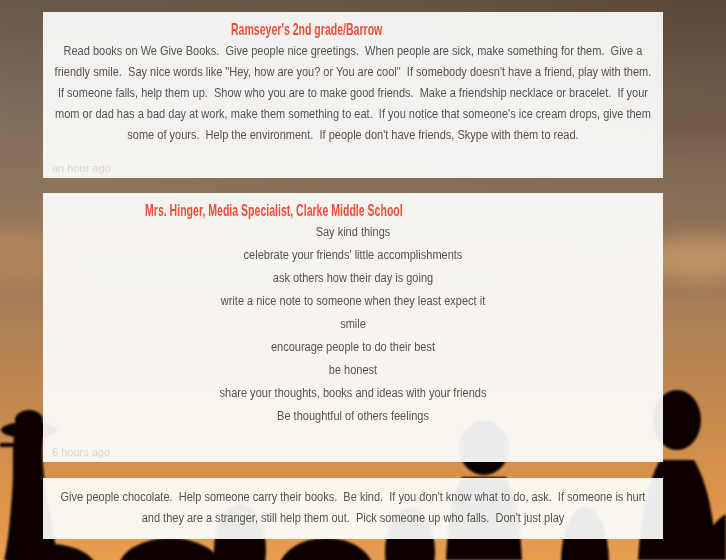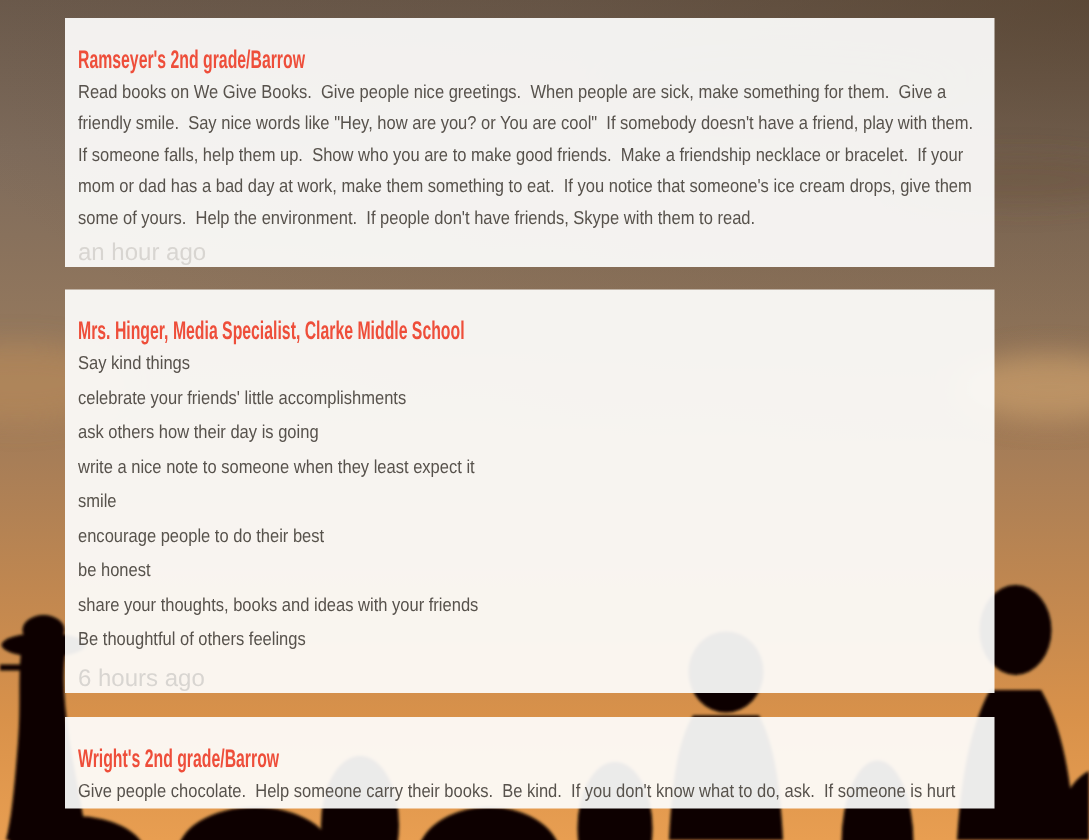--- a/index.html
+++ b/index.html
@@ -1,30 +1,30 @@
 <!DOCTYPE html>
 <html><head>
 <meta charset="utf-8">
 <style>
   html,body{margin:0;padding:0;}
   body{width:726px;height:560px;overflow:hidden;font-family:"Liberation Sans",sans-serif;}
   #stage{position:relative;width:726px;height:560px;overflow:hidden;background:#6b5a4c;}
   #bg-svg{position:absolute;left:0;top:0;width:726px;height:560px;display:block;}
   .card{position:absolute;left:43px;width:620px;box-sizing:border-box;
-        background:rgba(253,253,252,0.93);padding:19px 9px;overflow:hidden;}
+        background:rgba(253,253,252,0.93);padding:9px 9px;overflow:hidden;text-align:center;}
   #post-card-1{top:12px;height:166px;}
   #post-card-2{top:193px;height:269px;}
   #post-card-3{top:478px;height:61px;}
   .post-title{margin:0 0 2px 0;line-height:18px;font-size:17px;font-weight:bold;
         color:#ee4e3a;white-space:nowrap;}
   .post-title .squeeze{display:inline-block;transform:scaleX(0.62);transform-origin:0 50%;
         letter-spacing:0;}
   .post-body{width:113.5%;transform:scaleX(0.881);transform-origin:0 0;}
   .para{margin:0 0 2px 0;font-size:12.5px;line-height:21px;color:#57524c;white-space:pre-wrap;}
-  .timestamp{position:absolute;left:9px;bottom:3px;font-size:16px;line-height:13px;color:#d8d5d1;}
+  .timestamp{position:absolute;left:9px;bottom:3px;font-size:11px;line-height:13px;color:#d8d5d1;}
 </style>
 </head>
 <body>
 
 <div id="stage">
 
   <svg id="bg-svg" viewBox="0 0 726 560" xmlns="http://www.w3.org/2000/svg" aria-hidden="true">
     <defs>
       <linearGradient id="sky" x1="0" y1="0" x2="0" y2="1">
         <stop offset="0" stop-color="#6b5a4c"></stop>
@@ -103,19 +103,18 @@
       <p class="para">smile</p>
       <p class="para">encourage people to do their best</p>
       <p class="para">be honest</p>
       <p class="para">share your thoughts, books and ideas with your friends</p>
       <p class="para">Be thoughtful of others feelings</p>
     </div>
     <div class="timestamp">6 hours ago</div>
   </div>
 
   <div class="card" id="post-card-3">
-    <h2 class="post-title"><span class="squeeze">Wright's 2nd grade/Barrow</span></h2>
     <div class="post-body">
       <p class="para">Give people chocolate.  Help someone carry their books.  Be kind.  If you don't know what to do, ask.  If someone is hurt and they are a stranger, still help them out.  Pick someone up who falls.  Don't just play</p>
     </div>
   </div>
 
 </div>
 
 </body></html>

